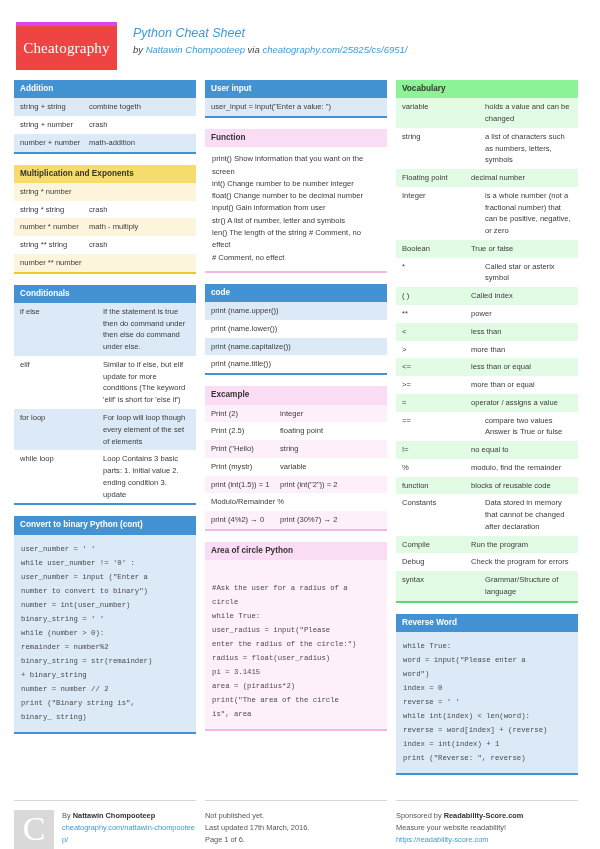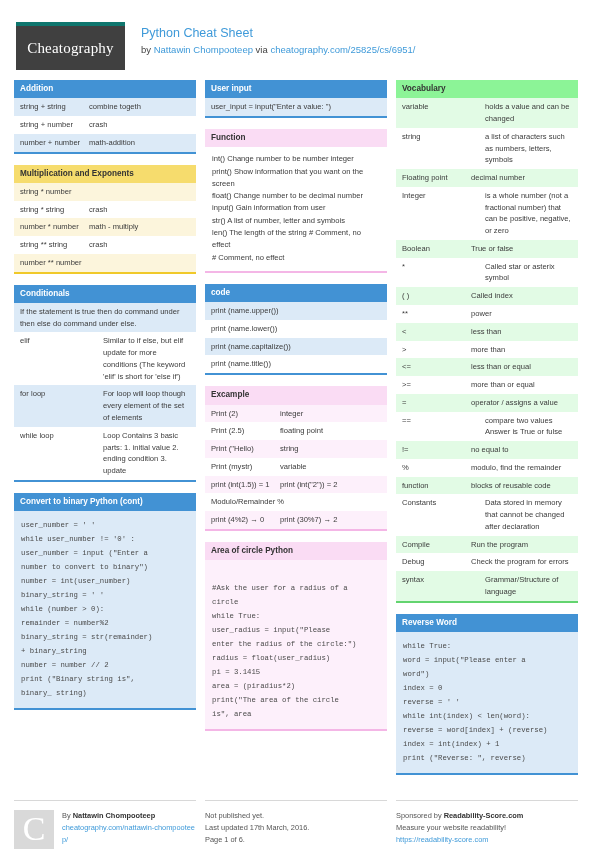--- a/index.html
+++ b/index.html
@@ -8,27 +8,27 @@
     background:#ffffff;
     font-family:"Liberation Sans", sans-serif;
     color:#333;
     -webkit-font-smoothing:antialiased;
   }
   .page{position:relative;width:600px;height:849px;padding:0;box-sizing:border-box;}
 
   
   .header{display:flex;align-items:flex-start;padding:22px 16px 10px 16px;}
   .logo{
-    width:109px;height:44px;background:#404040;
-    border-top:4px solid #0f766e;
+    width:101px;height:44px;background:#ef4444;
+    border-top:4px solid #d946ef;
     display:flex;align-items:center;justify-content:center;
     flex:0 0 auto;
   }
   .logo-text{color:#ffffff;font-family:"Liberation Serif", serif;font-size:15px;letter-spacing:.2px;}
-  .titles{margin-left:16px;padding-top:2px;}
+  .titles{margin-left:16px;padding-top:2px;font-style:italic;}
   .sheet-title{font-size:12.5px;color:#3f9ad9;line-height:1.45;font-weight:400;}
   .byline{font-size:9.5px;color:#444;line-height:1.5;margin-top:1px;}
   .byline a{color:#3f9ad9;text-decoration:none;}
   .byline .via{color:#444;}
 
   
   .columns{display:flex;gap:9px;padding:0 14px;box-sizing:border-box;align-items:flex-start;}
   .col{width:182px;flex:0 0 182px;}
 
   
@@ -146,20 +146,21 @@
             <div class="row z-yellow-odd">
               <div class="k">number ** number</div>
               <div class="v"></div>
             </div>
           </div>
         </div>
         <div class="card">
           <div class="card-head h-blue">Conditionals</div>
           <div class="rows b-blue">
             <div class="row z-blue-odd wide">
+              <div class="k">if else</div>
               <div class="v">If the statement is true then do command under then else do command under else.</div>
             </div>
             <div class="row z-blue-even wide">
               <div class="k">elif</div>
               <div class="v">Similar to if else, but elif update for more conditions (The keyword 'elif' is short for 'else if')</div>
             </div>
             <div class="row z-blue-odd wide">
               <div class="k">for loop</div>
               <div class="v">For loop will loop though every element of the set of elements</div>
             </div>
@@ -191,22 +192,22 @@
           <div class="card-head h-blue">User input</div>
           <div class="rows b-blue">
             <div class="row z-blue-odd">
               <div class="v">user_input = input("Enter a value: ")</div>
             </div>
           </div>
         </div>
         <div class="card">
           <div class="card-head h-pink">Function</div>
           <div class="freetext rows b-pink z-pink-even">
+            <div>print() Show information that you want on the screen</div>
             <div>int() Change number to be number integer</div>
-            <div>print() Show information that you want on the screen</div>
             <div>float() Change number to be decimal number</div>
             <div>input() Gain information from user</div>
             <div>str() A list of number, letter and symbois</div>
             <div>len() The length of the string # Comment, no effect</div>
             <div># Comment, no effect</div>
           </div>
         </div>
         <div class="card">
           <div class="card-head h-blue">code</div>
           <div class="rows b-blue">

